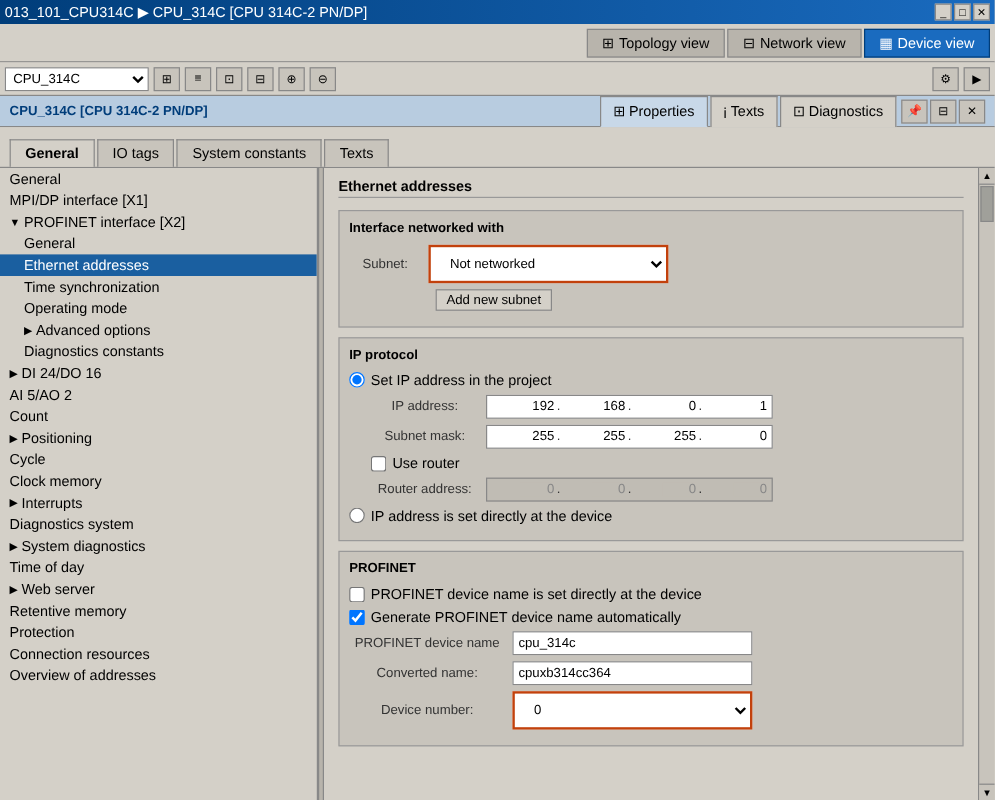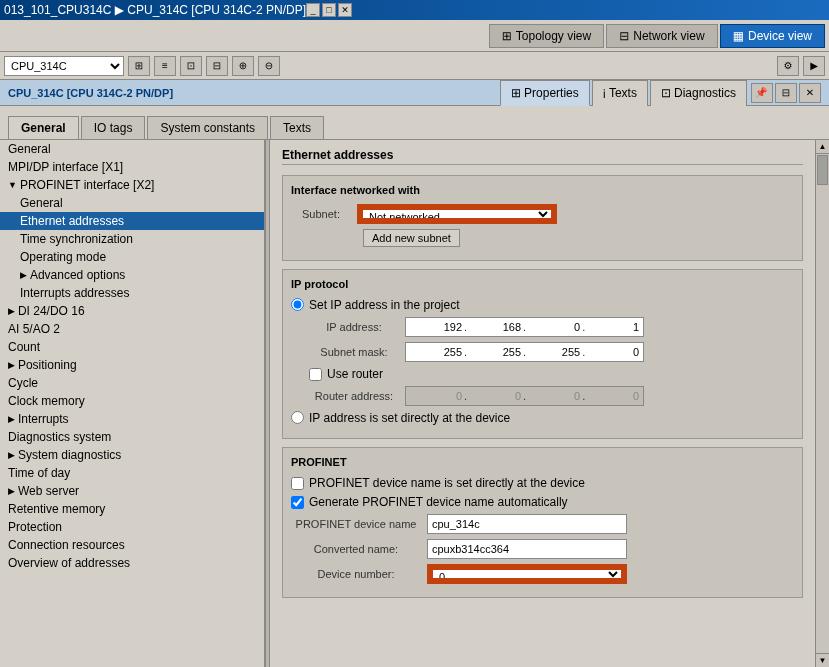--- a/index.html
+++ b/index.html
@@ -5,20 +5,21 @@
     * { box-sizing: border-box; margin: 0; padding: 0; font-family: Arial, sans-serif; font-size: 12px; }
     body { background: #d4d0c8; width: 829px; height: 667px; overflow: hidden; }
 
     
     .title-bar {
       background: linear-gradient(to right, #003d7a, #1a6bbf);
       color: white;
       height: 20px;
       display: flex;
       align-items: center;
+      justify-content: space-between;
       padding: 0 4px;
       font-size: 11px;
     }
     .title-bar-buttons { display: flex; gap: 2px; }
     .title-bar-btn {
       width: 14px; height: 14px;
       background: #d4d0c8;
       border: 1px solid #888;
       display: flex; align-items: center; justify-content: center;
       font-size: 9px; cursor: pointer; color: #000;
@@ -155,25 +156,25 @@
       color: #333;
     }
     .form-input {
       border: 1px solid #888;
       background: white;
       height: 20px;
       font-size: 11px;
       padding: 0 4px;
     }
     .form-select {
-      border: 6px solid #c2410c;
+      border: 2px solid #c2410c;
       background: white;
-      height: 20px;
-      font-size: 11px;
-      padding: 0 2px;
+      height: 32px;
+      font-size: 11px;
+      padding: 0 12px;
     }
 
     
     .ip-group {
       display: flex;
       align-items: center;
       gap: 2px;
       background: white;
       border: 1px solid #888;
       padding: 1px 4px;
@@ -373,21 +374,21 @@
         <span>Time synchronization</span>
       </div>
       <div class="sidebar-item level2">
         <span>Operating mode</span>
       </div>
       <div class="sidebar-item level2">
         <span class="sidebar-arrow">▶</span>
         <span>Advanced options</span>
       </div>
       <div class="sidebar-item level2">
-        <span>Interrupts addresses</span>
+        <span>Diagnostics constants</span>
       </div>
       <div class="sidebar-item level1">
         <span class="sidebar-arrow">▶</span>
         <span>DI 24/DO 16</span>
       </div>
       <div class="sidebar-item level1">
         <span>AI 5/AO 2</span>
       </div>
       <div class="sidebar-item level1">
         <span>Count</span>

